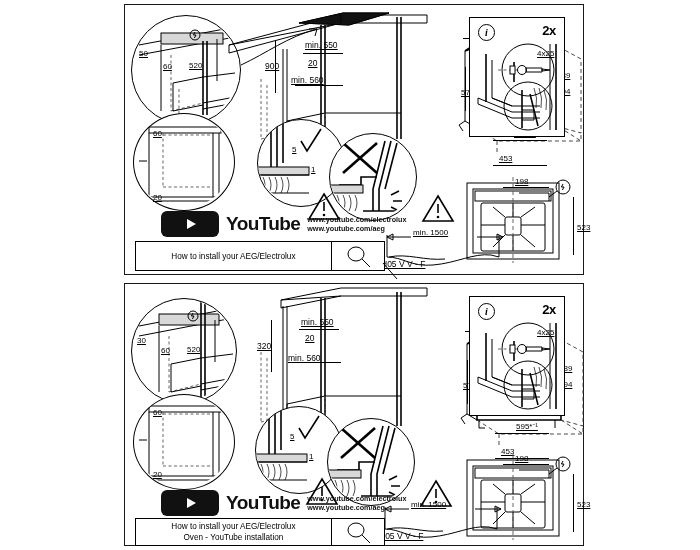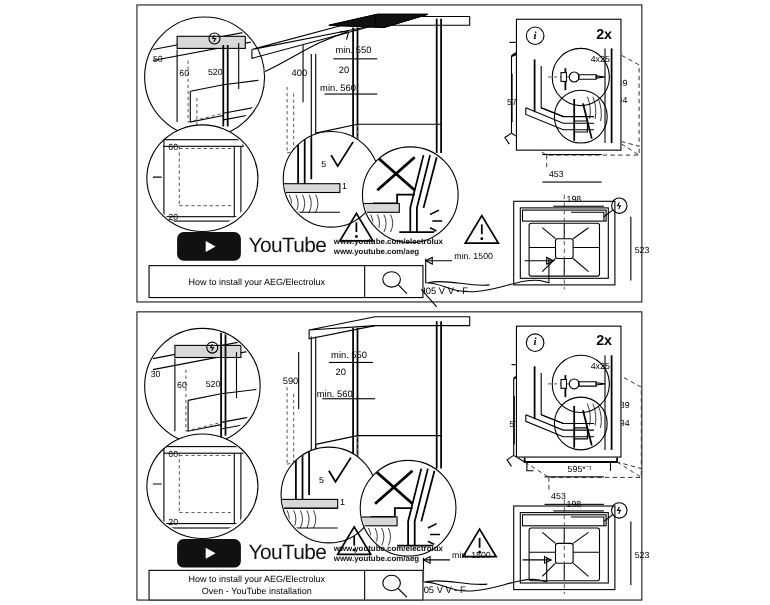--- a/index.html
+++ b/index.html
@@ -13,21 +13,21 @@
   
   .panel{
     position:absolute;left:124px;width:460px;
     border:1.5px solid #1a1a1a;background:#fff;
     box-sizing:border-box;
   }
   #panel-top{top:4px;height:271px;}
   #panel-bottom{top:283px;height:263px;}
 
   
-  .dim{position:absolute;font-size:8px;line-height:9px;white-space:nowrap;color:#000;}
+  .dim{position:absolute;font-size:8px;line-height:9px;white-space:nowrap;color:#000;text-decoration:underline;}
   .dim.b{font-size:8.5px;}
   .ln{position:absolute;background:#000;}
   .hl{height:1px;}
   .vl{width:1px;}
   .dash-v{position:absolute;width:0;border-left:1px dashed #555;}
 
   svg{display:block;overflow:visible;}
   .st{fill:none;stroke:#000;stroke-width:1;}
   .st2{fill:none;stroke:#000;stroke-width:1.6;}
   .stf{fill:#fff;stroke:#000;stroke-width:1;}
@@ -44,21 +44,21 @@
   .ytwrap{position:absolute;display:flex;align-items:center;gap:7px;}
   .ytlogo{
     width:58px;height:26px;background:#111;border-radius:6px;
     display:flex;align-items:center;justify-content:center;
   }
   .ytlogo .tri{
     width:0;height:0;border-left:9px solid #fff;
     border-top:5.5px solid transparent;border-bottom:5.5px solid transparent;
     margin-left:2px;
   }
-  .ytword{font-size:19px;font-weight:normal;letter-spacing:-.6px;color:#111;}
+  .ytword{font-size:19px;font-weight:bold;letter-spacing:-.6px;color:#111;}
   .yturls{font-size:7.2px;font-weight:bold;line-height:9.5px;color:#111;}
 
   .captionbox{
     position:absolute;border:1.2px solid #000;display:flex;
     align-items:stretch;background:#fff;box-sizing:border-box;
   }
   .captiontext{
     flex:1;display:flex;flex-direction:column;
     justify-content:center;font-size:8.2px;line-height:11px;text-align:center;
     padding:2px 4px;
@@ -155,21 +155,21 @@
 
       <path class="dk" d="M70 150 L70 160 L182 160 L182 150 Z"></path>
       <path class="st" d="M66 150 L66 162 L184 162 L184 148"></path>
 
       <path class="st" d="M20 56 C 46 44, 66 28, 96 20"></path>
       <path class="st" d="M96 20 L88 20 M96 20 L94 27"></path>
 
       <path class="st" d="M120 160 C 126 176, 134 186, 146 192"></path>
     </svg>
 
-    <div class="dim b" style="left:140px;top:57px;">400</div>
+    <div class="dim b" style="left:140px;top:57px;">900</div>
     <div class="dim b" style="left:180px;top:36px;">min. 550</div>
     <div class="dim b" style="left:183px;top:54px;">20</div>
     <div class="dim b" style="left:166px;top:71px;">min. 560</div>
 
     <div class="ln vl" style="left:150px;top:36px;height:52px;"></div>
     <div class="ln hl" style="left:178px;top:48px;width:40px;"></div>
     <div class="ln hl" style="left:170px;top:80px;width:48px;"></div>
 
     <svg style="position:absolute;left:330px;top:16px;" width="140" height="150">
 
@@ -439,21 +439,21 @@
       <path class="st" d="M66 118 L66 156 L104 148"></path>
       <path class="st" d="M104 148 L180 148"></path>
       <path class="dsh" d="M104 110 L104 148"></path>
       <path class="dsh" d="M40 66 L40 136"></path>
       <path class="dsh" d="M40 136 L66 130"></path>
       <path class="dsh" d="M46 72 L46 140"></path>
       <path class="st" d="M66 156 L66 166 L184 166 L184 152"></path>
       <path class="st" d="M120 166 C 126 180, 132 190, 144 196"></path>
     </svg>
 
-    <div class="dim b" style="left:132px;top:58px;">590</div>
+    <div class="dim b" style="left:132px;top:58px;">320</div>
     <div class="dim b" style="left:176px;top:34px;">min. 550</div>
     <div class="dim b" style="left:180px;top:50px;">20</div>
     <div class="dim b" style="left:163px;top:70px;">min. 560</div>
     <div class="ln vl" style="left:146px;top:36px;height:52px;"></div>
     <div class="ln hl" style="left:174px;top:45px;width:40px;"></div>
     <div class="ln hl" style="left:168px;top:78px;width:48px;"></div>
 
     <svg style="position:absolute;left:332px;top:30px;" width="140" height="150">
       <path class="st2" d="M10 30 L34 14 L104 14 L104 26 L20 26 Z"></path>
       <path class="st2" d="M20 26 L20 106 L104 106 L104 26 Z"></path>

